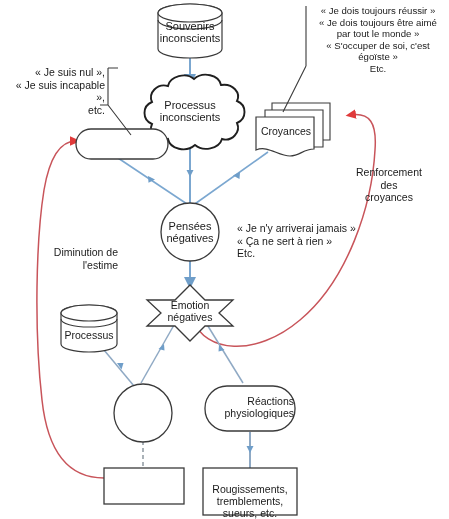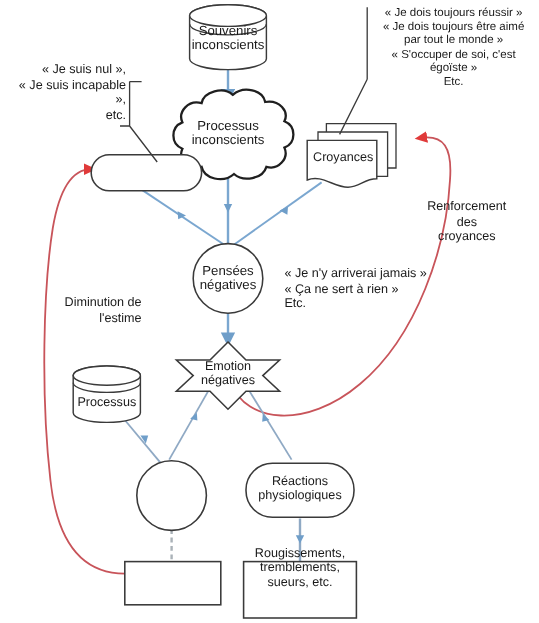--- a/index.html
+++ b/index.html
@@ -146,29 +146,29 @@
 
   <div class="nodeLabel" style="left:155px;top:220px;width:70px;font-size:11px;">Pensées
 négatives</div>
 
   <div class="nodeLabel" style="left:155px;top:300px;width:70px;font-size:10.5px;">Emotion
 négatives</div>
 
   <div class="nodeLabel" style="left:59px;top:330px;width:60px;font-size:10.5px;">Processus</div>
 
 
-  <div class="nodeLabel" style="left:206px;top:396px;width:88px;font-size:10.5px;">Réactions
+  <div class="nodeLabel" style="left:206px;top:396px;width:88px;font-size:10.5px;text-align:right;">Réactions
 physiologiques</div>
 
 
-  <div class="nodeLabel" style="left:204px;top:456px;width:92px;font-size:10.5px;">Rougissements,
+  <div class="nodeLabel" style="left:204px;top:484px;width:92px;font-size:10.5px;">Rougissements,
 tremblements,
 sueurs, etc.</div>
 
-  <div class="annot" style="left:10px;top:52px;width:95px;text-align:right;font-size:10.5px;">« Je suis nul »,
+  <div class="annot" style="left:10px;top:66px;width:95px;text-align:right;font-size:10.5px;">« Je suis nul »,
 « Je suis incapable »,
 etc.</div>
 
   <div class="annot" style="left:310px;top:5px;width:136px;text-align:center;font-size:9.6px;">« Je dois toujours réussir »
 «  Je dois toujours être aimé
 par tout le monde »
 « S'occuper de soi, c'est
 égoïste »
 Etc.</div>
 

